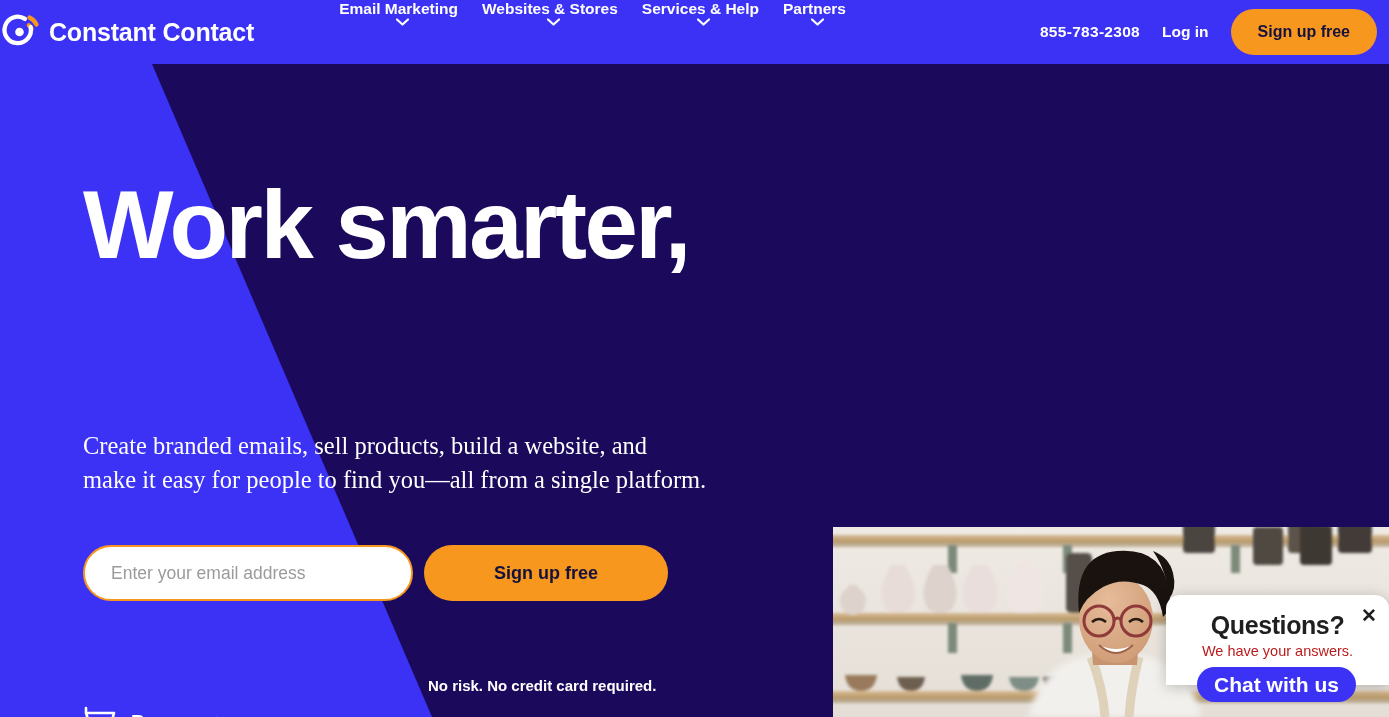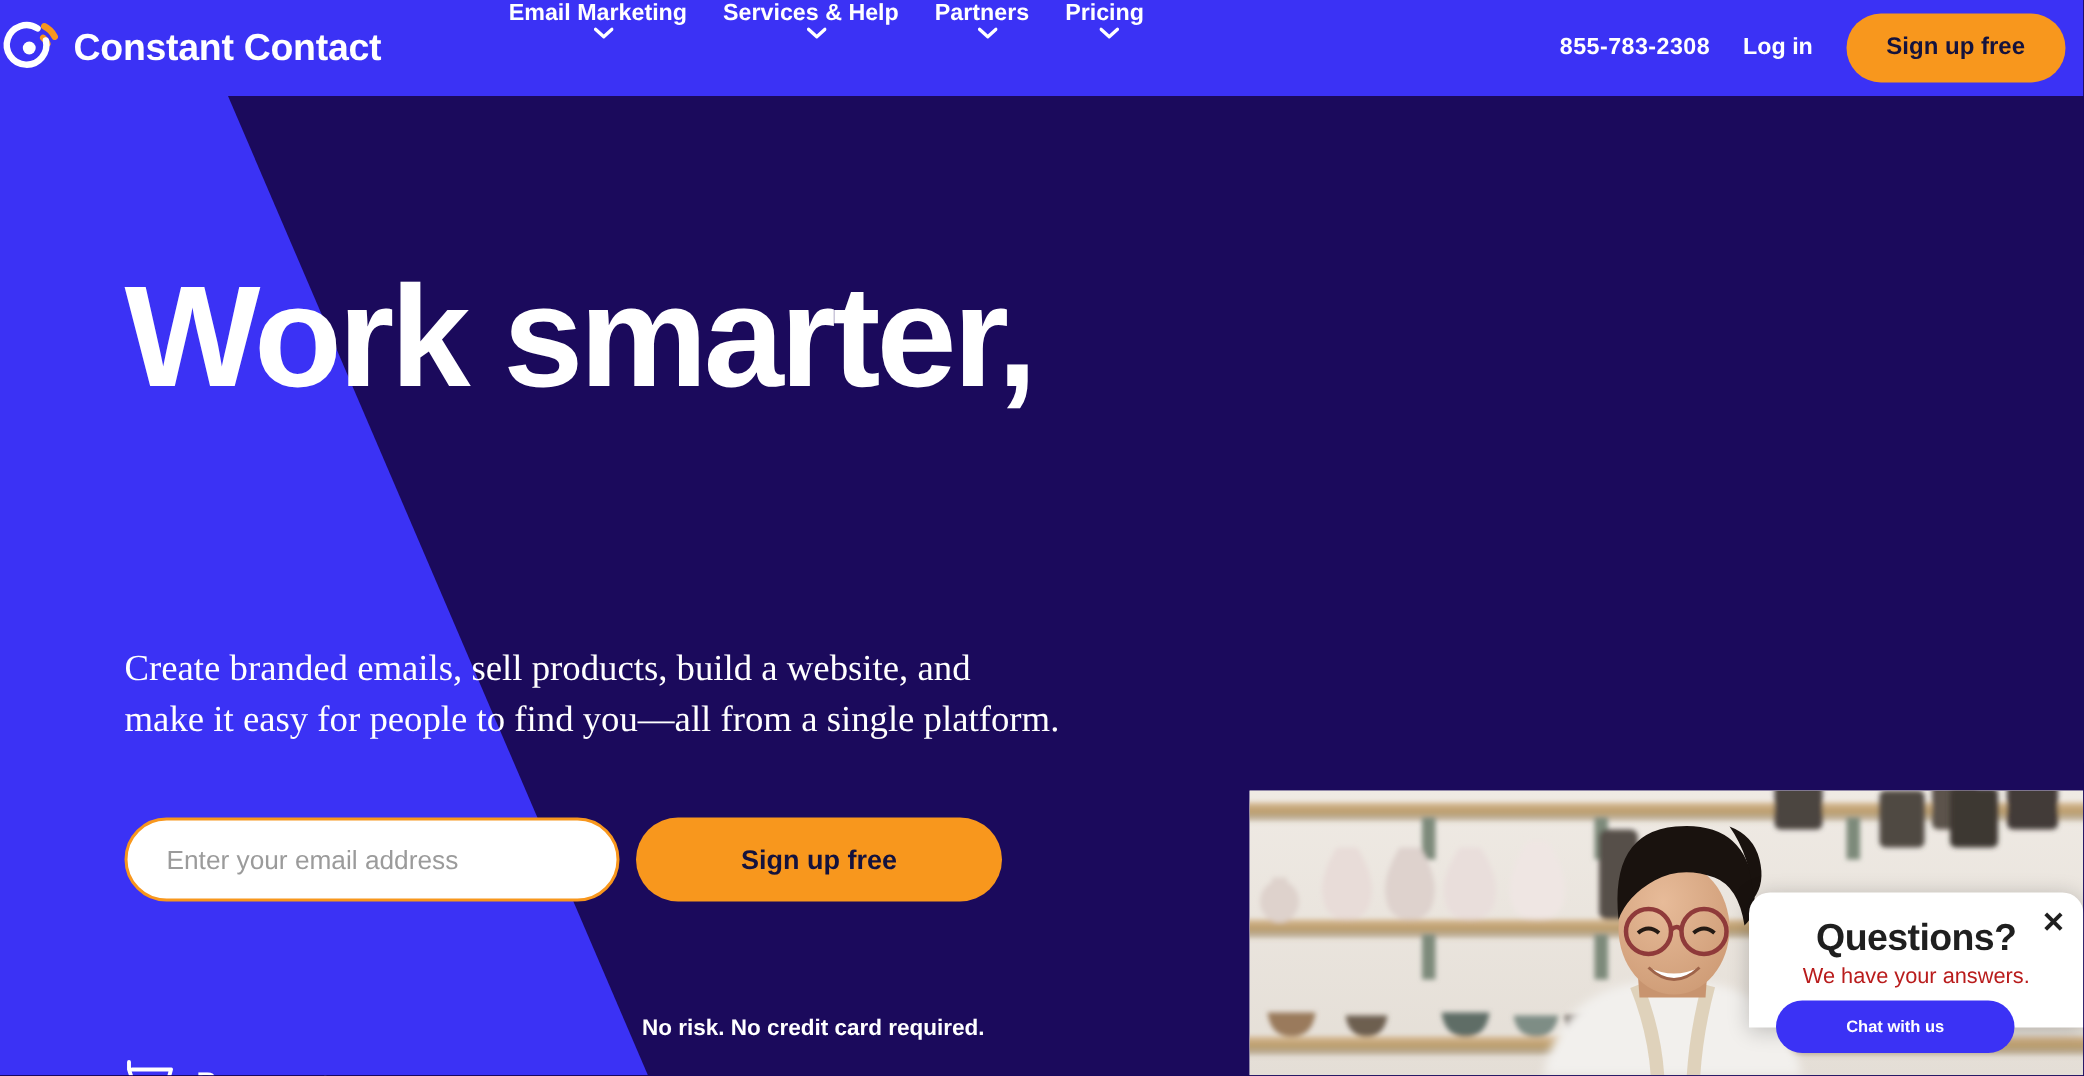--- a/index.html
+++ b/index.html
@@ -272,28 +272,28 @@
     top: 48px;
     left: 0; right: 0;
     text-align: center;
     color: #b91c1c;
     font-size: 14.5px;
     font-weight: 400;
   }
   .chat-btn {
     position: absolute;
     top: 72px;
-    left: 18px;
+    left: 31px;
     width: 159px;
     height: 35px;
     border: none;
     border-radius: 20px;
     background: #3b32f5;
     color: #ffffff;
-    font-size: 11px;
+    font-size: 21px;
     font-weight: 700;
     cursor: pointer;
     font-family: "Liberation Sans", sans-serif;
   }
   .chat-close {
     position: absolute;
     top: 10px;
     right: 10px;
     width: 20px; height: 20px;
     display: flex;
@@ -332,47 +332,47 @@
 
       <div class="nav-item">
         <span>Email Marketing</span>
         <span class="chev">
           <svg width="13" height="8" viewBox="0 0 13 8">
               <path d="M1 1.5 L6.5 6.5 L12 1.5" fill="none" stroke="#ffffff" stroke-width="2.2" stroke-linecap="round" stroke-linejoin="round"></path>
             </svg>
         </span>
       </div>
 
+      <div class="nav-item">
+        <span>Websites &amp; Stores</span>
+        <span class="chev">
+          <svg width="13" height="8" viewBox="0 0 13 8">
+              <path d="M1 1.5 L6.5 6.5 L12 1.5" fill="none" stroke="#ffffff" stroke-width="2.2" stroke-linecap="round" stroke-linejoin="round"></path>
+            </svg>
+        </span>
+      </div>
 
       <div class="nav-item">
         <span>Services &amp; Help</span>
         <span class="chev">
           <svg width="13" height="8" viewBox="0 0 13 8">
               <path d="M1 1.5 L6.5 6.5 L12 1.5" fill="none" stroke="#ffffff" stroke-width="2.2" stroke-linecap="round" stroke-linejoin="round"></path>
             </svg>
         </span>
       </div>
 
       <div class="nav-item">
         <span>Partners</span>
         <span class="chev">
           <svg width="13" height="8" viewBox="0 0 13 8">
               <path d="M1 1.5 L6.5 6.5 L12 1.5" fill="none" stroke="#ffffff" stroke-width="2.2" stroke-linecap="round" stroke-linejoin="round"></path>
             </svg>
         </span>
       </div>
 
-      <div class="nav-item">
-        <span>Pricing</span>
-        <span class="chev">
-          <svg width="13" height="8" viewBox="0 0 13 8">
-              <path d="M1 1.5 L6.5 6.5 L12 1.5" fill="none" stroke="#ffffff" stroke-width="2.2" stroke-linecap="round" stroke-linejoin="round"></path>
-            </svg>
-        </span>
-      </div>
 
     </div>
 
     <div class="nav-right">
       <span class="nav-phone">855-783-2308</span>
       <span class="nav-login">Log in</span>
       <button class="nav-signup">Sign up free</button>
     </div>
 
   </div>

